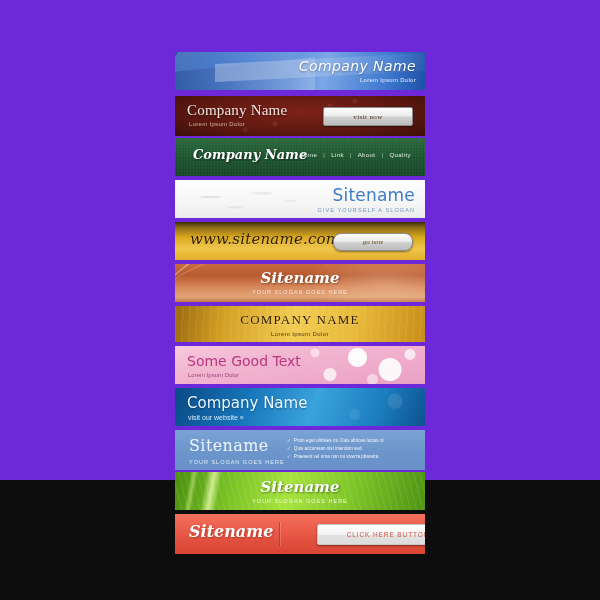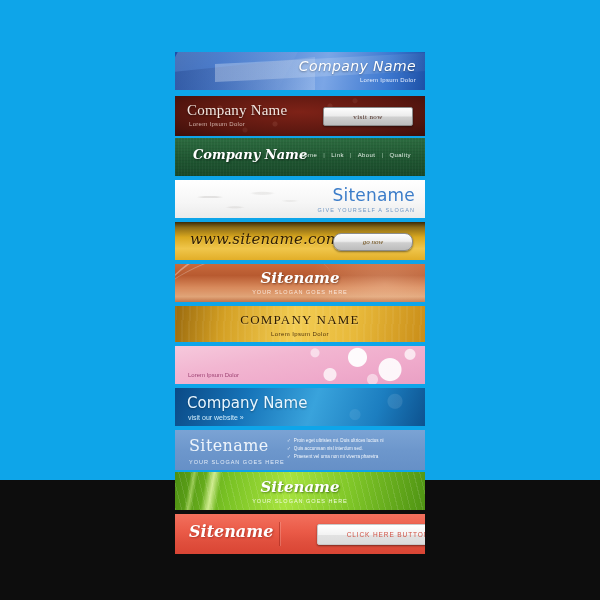--- a/index.html
+++ b/index.html
@@ -5,21 +5,21 @@
   html,body{margin:0;padding:0;}
   body{
     width:600px;height:600px;
     background:#0d0d0d;
     font-family:"Liberation Sans", sans-serif;
     overflow:hidden;
   }
   .stage{
     position:relative;
     width:600px;height:480px;
-    background:#0ea5e9;
+    background:#6d28d9;
   }
   .banner{
     position:absolute;
     left:175px;
     width:250px;
     overflow:hidden;
     box-sizing:border-box;
   }
 
   
@@ -243,20 +243,21 @@
   </div>
 
   <div class="banner b7">
     <div class="txtwrap">
       <div class="title">COMPANY NAME</div>
       <div class="sub">Lorem Ipsum Dolor</div>
     </div>
   </div>
 
   <div class="banner b8">
+    <div class="title">Some Good Text</div>
     <div class="sub">Lorem Ipsum Dolor</div>
   </div>
 
   <div class="banner b9">
     <div class="title">Company Name</div>
     <div class="sub">visit our website  »</div>
   </div>
 
   <div class="banner b10">
     <div class="left">

